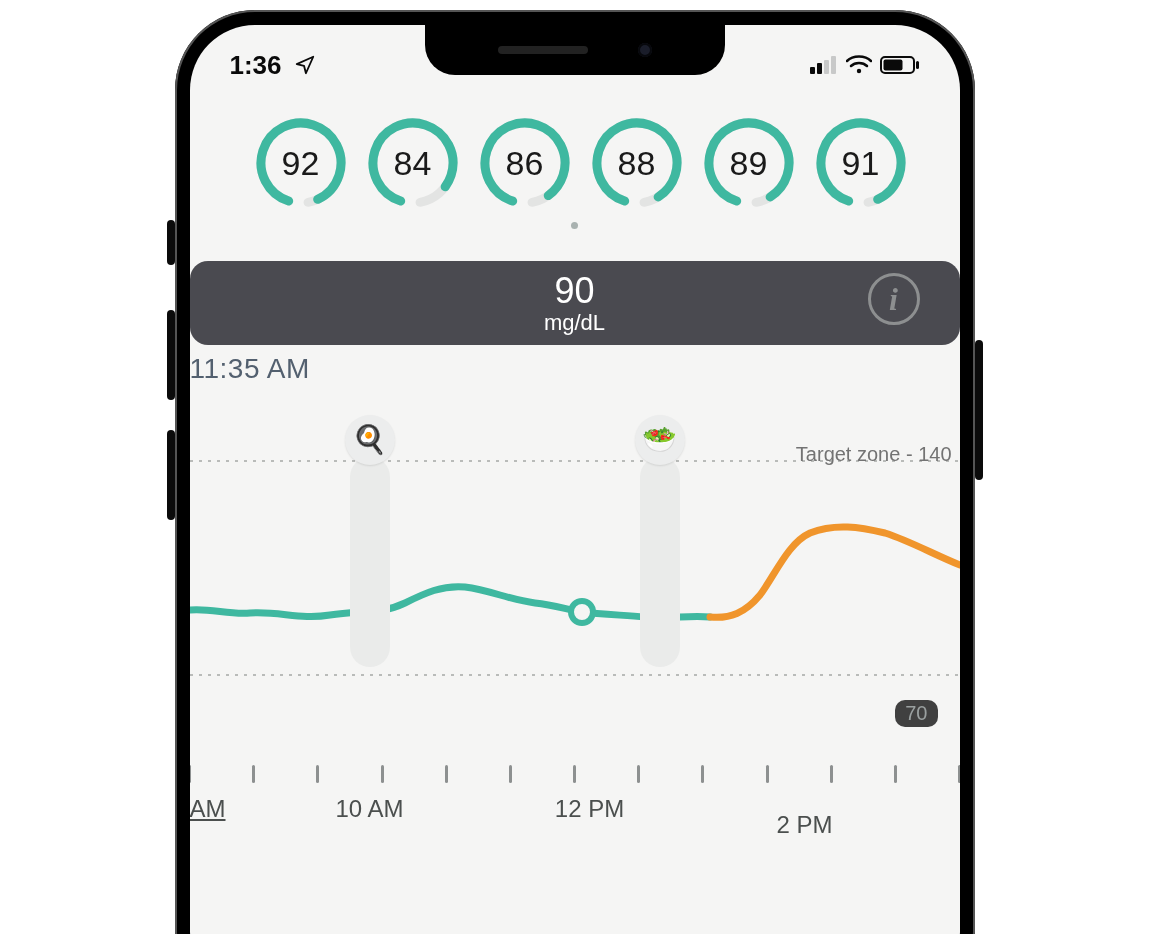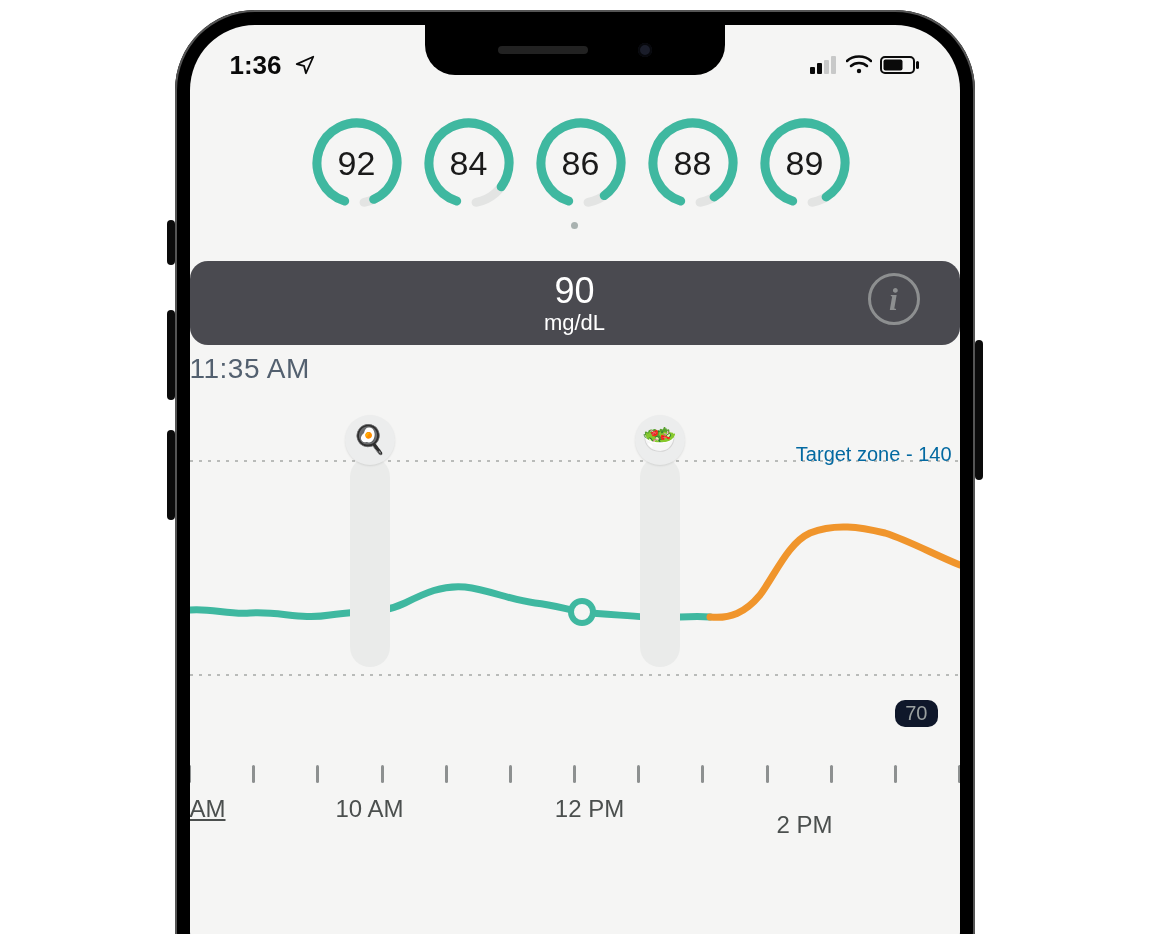--- a/index.html
+++ b/index.html
@@ -174,29 +174,29 @@
     margin-top: 30px;
     height: 400px;
     width:100%;
   }
   .chart-area svg.chart-svg { position:absolute; inset:0; width:100%; height:100%; }
   .target-label {
     position:absolute;
     right: 8px;
     top: 28px;
     font-size:20px;
-    color:#0369a1;
+    color:#737373;
   }
   .low-label {
     position:absolute;
     right: 22px;
     top: 285px;
     font-size:20px;
     color:#9aa0a0;
-    background:#0f172a;
+    background:#404040;
     border-radius:10px;
     padding: 2px 10px;
   }
   .event-markers { position:absolute; inset:0; }
   .event-col {
     position:absolute;
     top: 42px;
     width:40px;
     height:210px;
     background:#eaebea;
@@ -316,20 +316,27 @@
     </svg>
     <div class="ring-label">88</div>
           </div>
           <div class="ring">
     <svg width="92" height="92" viewBox="0 0 92 92">
       <circle cx="46" cy="46" r="40" stroke="#e3e4e3" stroke-width="9" fill="none" stroke-dasharray="231.22121930420877 20.106192982974676" transform="rotate(108 46 46)" stroke-linecap="round"></circle>
       <circle cx="46" cy="46" r="40" stroke="#3fb8a0" stroke-width="9" fill="none" stroke-dasharray="216.14157456697777 35.18583772020568" transform="rotate(108 46 46)" stroke-linecap="round"></circle>
     </svg>
     <div class="ring-label">89</div>
           </div>
+          <div class="ring">
+    <svg width="92" height="92" viewBox="0 0 92 92">
+      <circle cx="46" cy="46" r="40" stroke="#e3e4e3" stroke-width="9" fill="none" stroke-dasharray="231.22121930420877 20.106192982974676" transform="rotate(108 46 46)" stroke-linecap="round"></circle>
+      <circle cx="46" cy="46" r="40" stroke="#3fb8a0" stroke-width="9" fill="none" stroke-dasharray="221.16812281272144 30.159289474462014" transform="rotate(108 46 46)" stroke-linecap="round"></circle>
+    </svg>
+    <div class="ring-label">91</div>
+          </div>
         </div>
       <div class="dot-indicator"><span></span></div>
 
       <div class="reading-block">
         <div class="reading-chip">
           <div class="val">90</div>
           <div class="unit">mg/dL</div>
         </div>
         <div class="reading-time">11:35 AM</div>
         <button class="info-btn">

